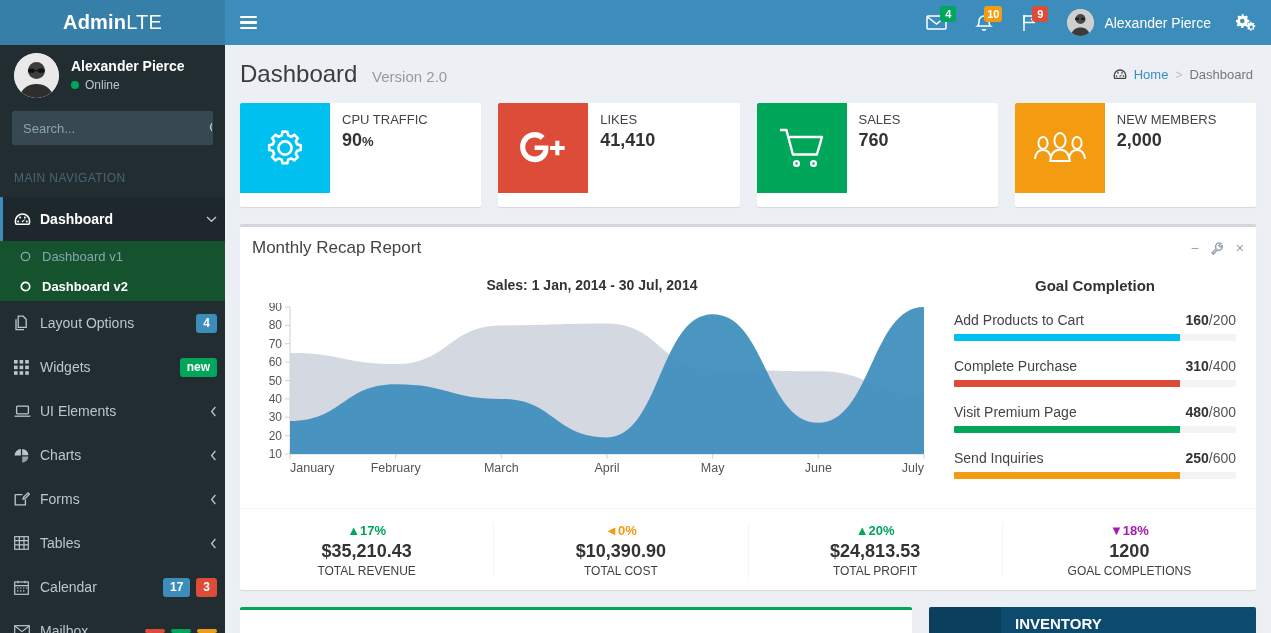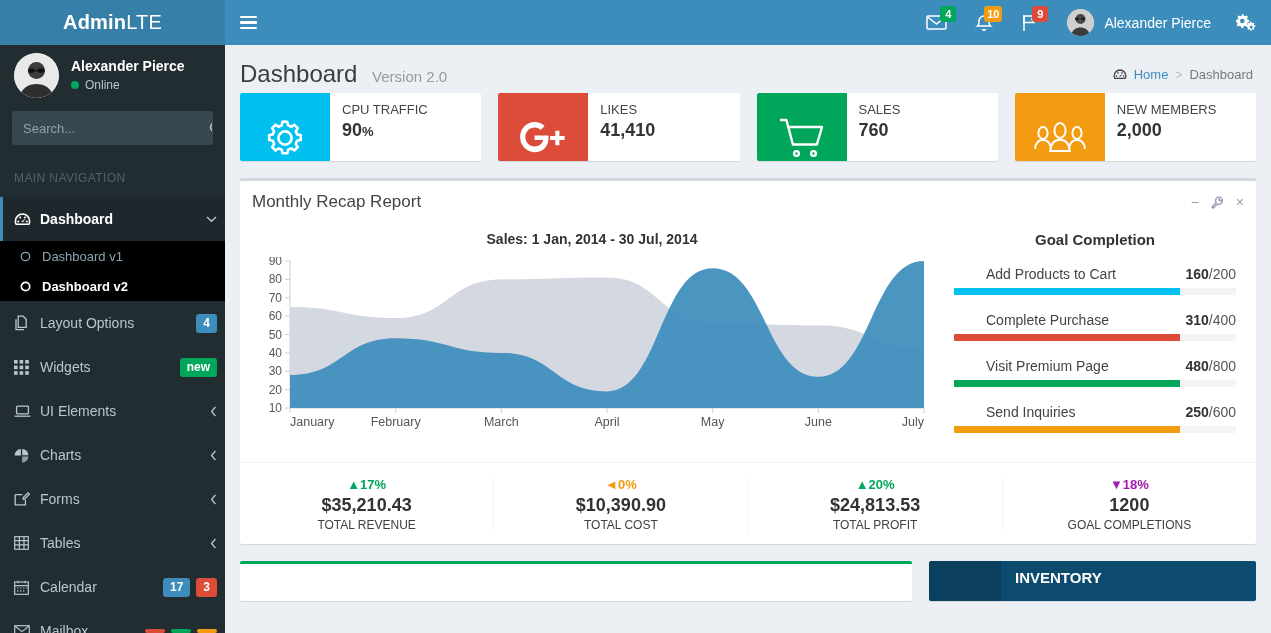--- a/index.html
+++ b/index.html
@@ -110,54 +110,54 @@
   .menu-item.active { background: #1e282c; color: #fff; border-left: 3px solid #3c8dbc; padding-left: 11px; }
   .menu-item .mi-icon { width: 26px; flex: none; display: flex; align-items: center; color: inherit; }
   .menu-item .mi-label { flex: 1; }
   .menu-item.active .mi-label { font-weight: 700; color: #fff; }
   .mi-right { display: flex; align-items: center; gap: 6px; margin-left: auto; }
   .caret { color: #b8c7ce; font-size: 12px; line-height: 1; }
   .sb-badge {
     min-width: 20px; padding: 2px 7px; border-radius: 3px; color: #fff;
     font-size: 12px; font-weight: 700; text-align: center; line-height: 15px;
   }
-  .treeview-menu { list-style: none; background: #000000; }
+  .treeview-menu { list-style: none; background: #14532d; }
   .sub-item {
     display: flex; align-items: center; height: 30px; padding-left: 18px;
     color: #8aa4af; font-size: 13px; cursor: pointer; gap: 10px;
   }
   .sub-item.active { color: #fff; font-weight: 700; }
   .sub-icon { width: 14px; display: flex; align-items: center; justify-content: center; }
 
   
   .content-wrapper {
     position: absolute; top: 45px; left: 225px; right: 0; bottom: 0;
     background: #ecf0f5; overflow: hidden;
   }
   .content-header {
-    padding: 15px 15px 6px 15px; position: relative; height: 48px;
+    padding: 15px 15px 6px 15px; position: relative; height: 58px;
   }
   .content-header h1 {
     font-size: 24px; font-weight: 400; color: #3c3c3c; display: inline-block; line-height: 28px;
   }
   .content-header small { font-size: 15px; color: #999; margin-left: 8px; font-weight: 400; }
   .breadcrumb {
     position: absolute; right: 18px; top: 22px;
     display: flex; align-items: center; gap: 7px; font-size: 13px; color: #444;
   }
   .breadcrumb .crumb-sep { color: #bbb; font-size: 12px; }
   .breadcrumb .crumb-active { color: #777; }
   .breadcrumb a { color: #3c8dbc; text-decoration: none; cursor: pointer; }
 
   .content { padding: 0 15px 15px 15px; }
 
   
   .row-boxes { display: flex; gap: 17px; }
   .info-box {
-    flex: 1; height: 68px; background: #fff; display: flex;
+    flex: 1; height: 104px; background: #fff; display: flex;
     box-shadow: 0 1px 1px rgba(0,0,0,0.1); border-radius: 2px; overflow: hidden;
   }
   .info-box-icon {
     width: 90px; height: 90px; flex: none; display: flex; align-items: center; justify-content: center;
     color: #fff;
   }
   .info-box-content { padding: 9px 10px 0 12px; }
   .info-box-text {
     text-transform: uppercase; font-size: 13px; color: #444; white-space: nowrap;
     display: block; margin-bottom: 3px;
@@ -180,21 +180,21 @@
 
   .chart-col { width: 680px; padding: 0 4px; }
   .chart-title {
     text-align: center; font-weight: 700; font-size: 14px; color: #333; margin: 8px 0 10px 0;
   }
   .chart-area { position: relative; height: 175px; }
   .goal-col { flex: 1; padding: 0 8px 0 22px; }
   .goal-title { text-align: center; font-weight: 700; font-size: 15px; color: #333; margin: 8px 0 18px 0; }
   .progress-group { margin-bottom: 17px; }
   .pg-head { display: flex; align-items: baseline; margin-bottom: 6px; }
-  .pg-text { font-size: 14px; color: #444; font-weight: 400; margin-left: 32px; }
+  .pg-text { font-size: 14px; color: #444; font-weight: 400; }
   .pg-number { margin-left: auto; font-size: 14px; color: #555; }
   .pg-number b { color: #333; font-weight: 700; }
   .progress { height: 7px; background: #f4f4f4; border-radius: 1px; overflow: hidden; }
   .progress-bar { height: 7px; }
 
   .box-footer {
     border-top: 1px solid #f4f4f4; padding: 14px 0 12px 0; display: flex;
   }
   .footer-cell { flex: 1; text-align: center; border-right: 1px solid #f4f4f4; }
   .footer-cell:last-child { border-right: 0; }

